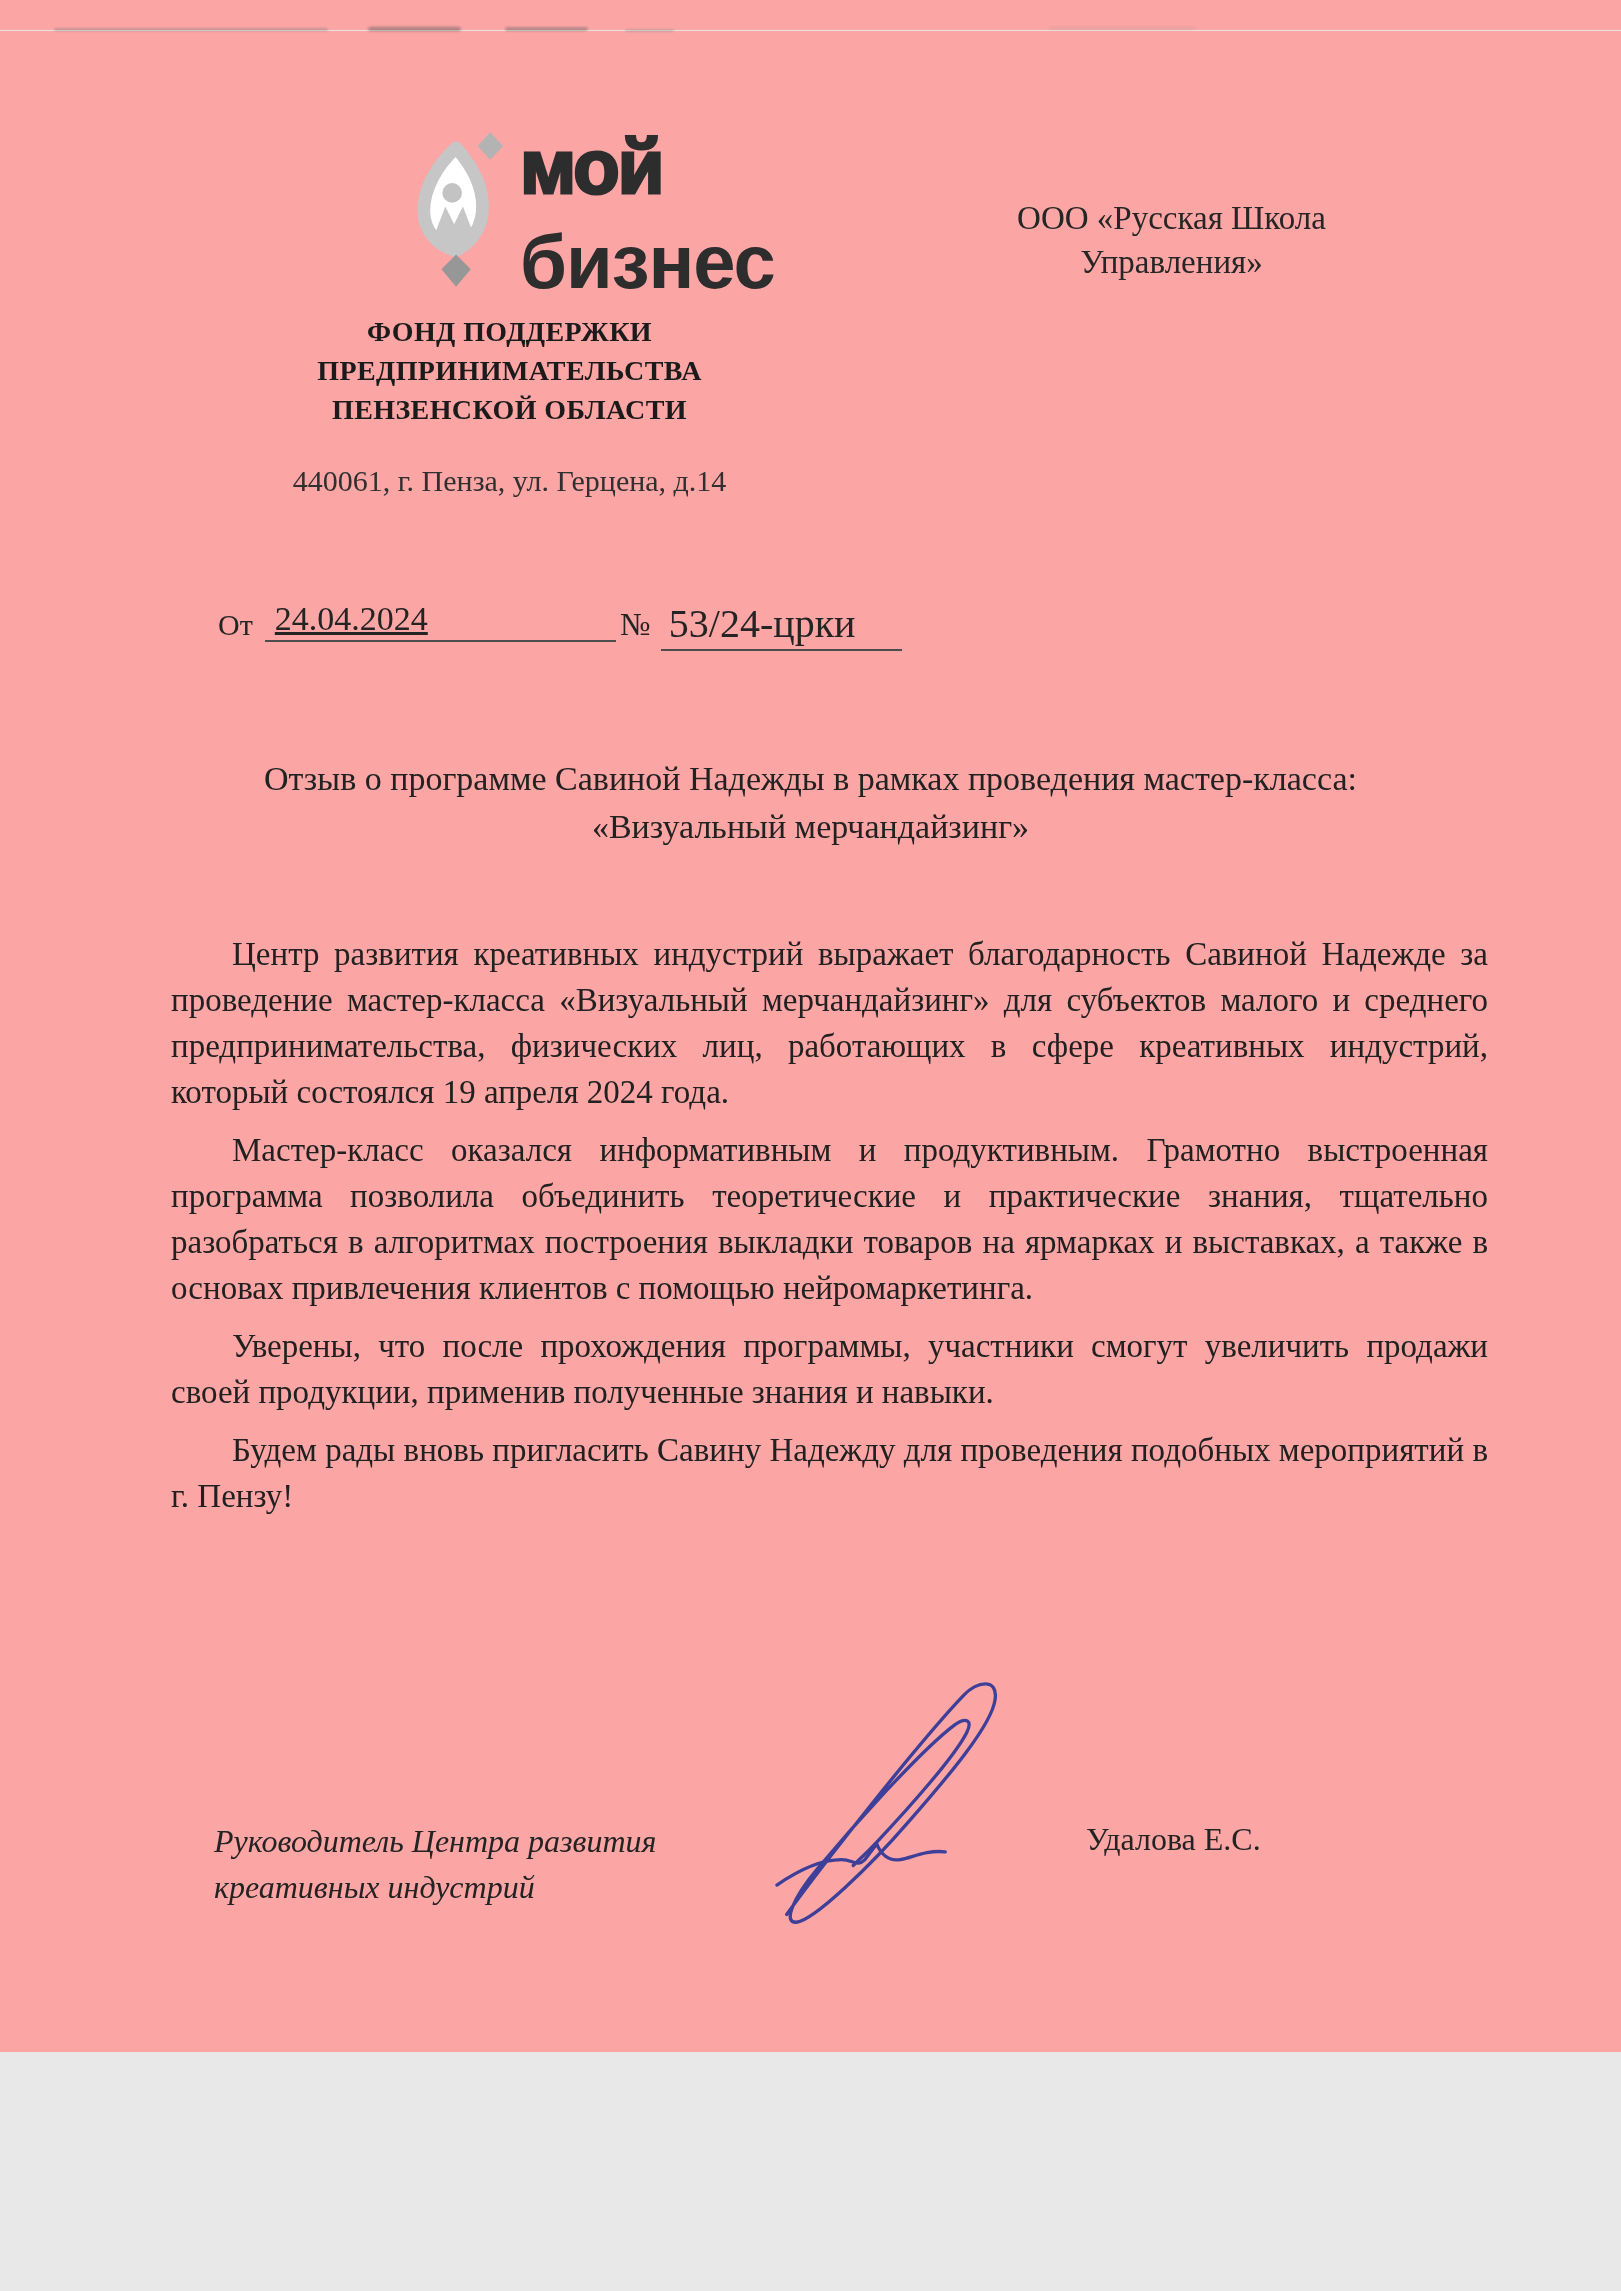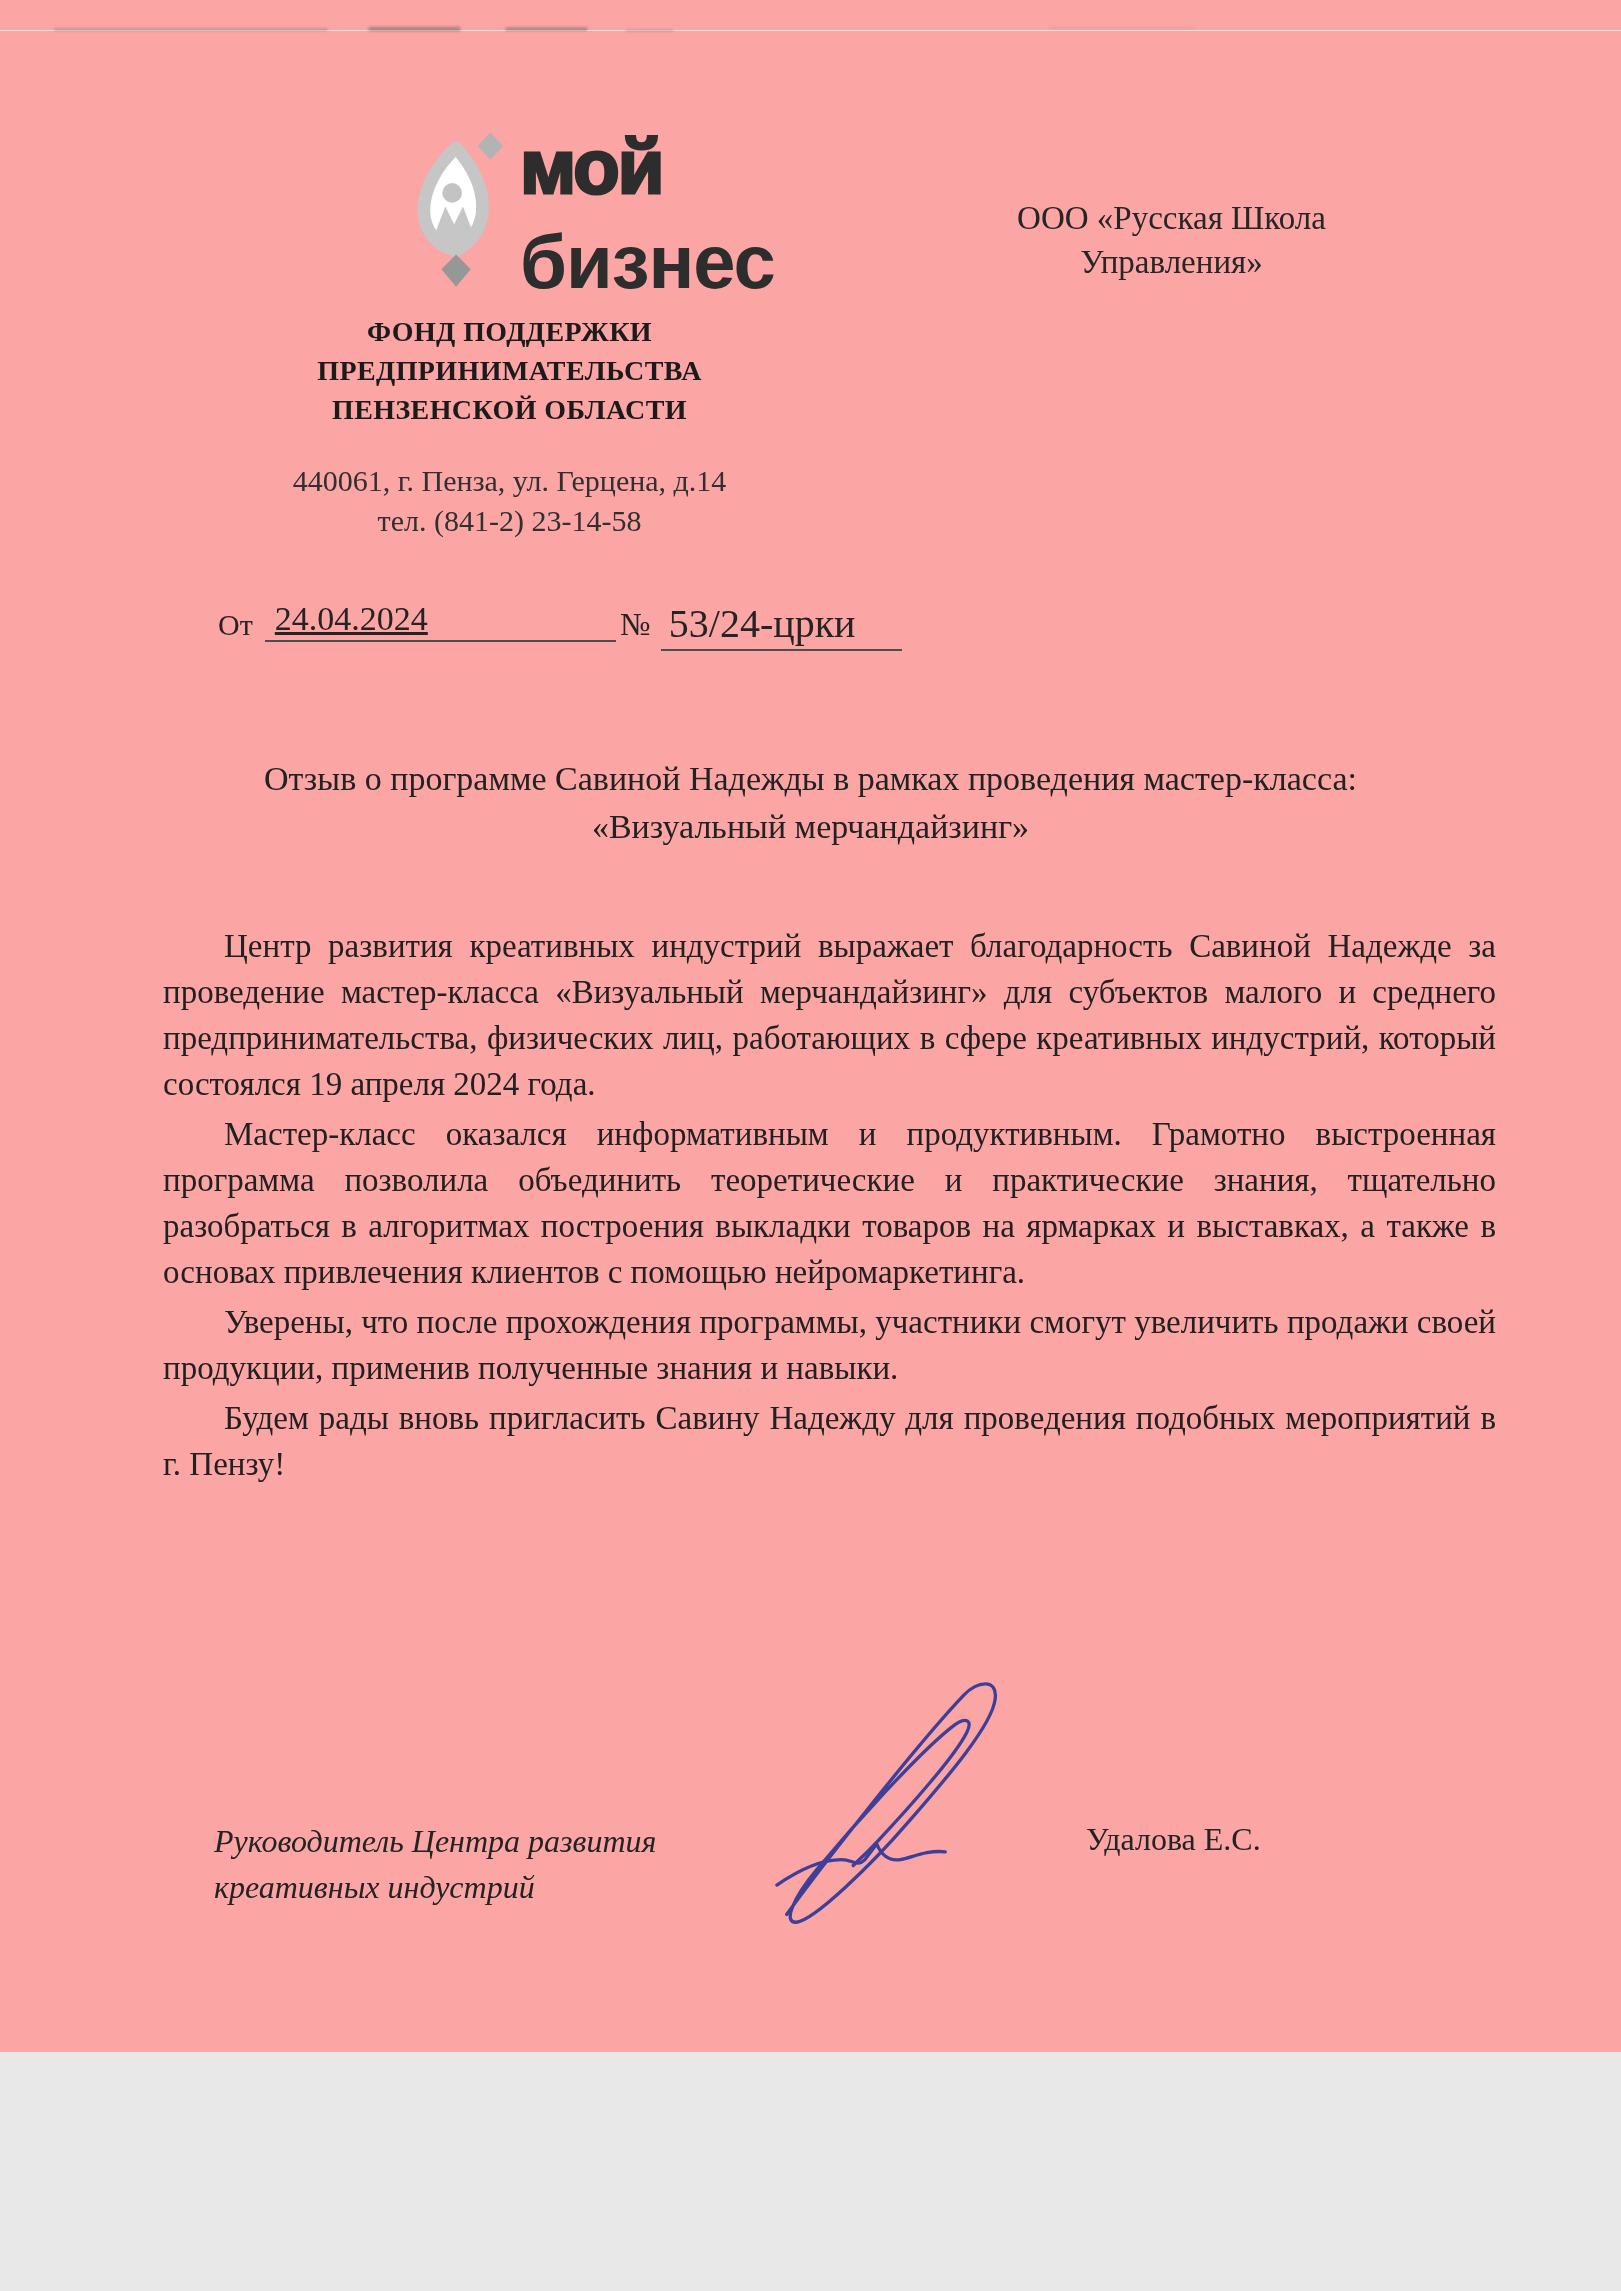--- a/index.html
+++ b/index.html
@@ -52,21 +52,21 @@
   .doc-title {
     position:absolute; left:0; top:755px; width:1621px;
     text-align:center; font-size:34px; line-height:48px; color:#222;
   }
 
   
   .letter-body {
     position:absolute; left:159px; top:919px; width:1341px;
     font-size:33px; line-height:46px; text-align:justify; color:#212121;
   }
-  .letter-body p { margin:4px; text-indent:61px; }
+  .letter-body p { margin:12px; text-indent:61px; }
 
   
   .sig-role {
     position:absolute; left:214px; top:1818px; width:549px;
     font-size:32px; line-height:46px; color:#232323;font-style:italic;
   }
   .sig-name {
     position:absolute; left:1086px; top:1821px;
     font-size:32px; color:#232323; white-space:nowrap;
   }
@@ -104,21 +104,20 @@
   </div>
 
   <div class="org-name">
     <div>ФОНД ПОДДЕРЖКИ</div>
     <div>ПРЕДПРИНИМАТЕЛЬСТВА</div>
     <div>ПЕНЗЕНСКОЙ ОБЛАСТИ</div>
   </div>
 
   <div class="org-address">
     <div>440061, г. Пенза, ул. Герцена, д.14</div>
-    <div>тел. (841-2) 23-14-58</div>
   </div>
 
   <div class="recipient">
     <div>ООО «Русская Школа</div>
     <div>Управления»</div>
   </div>
 
   <div class="ref-line">
     <span class="ref-label-from">От</span>
     <span class="ref-date">24.04.2024</span>

